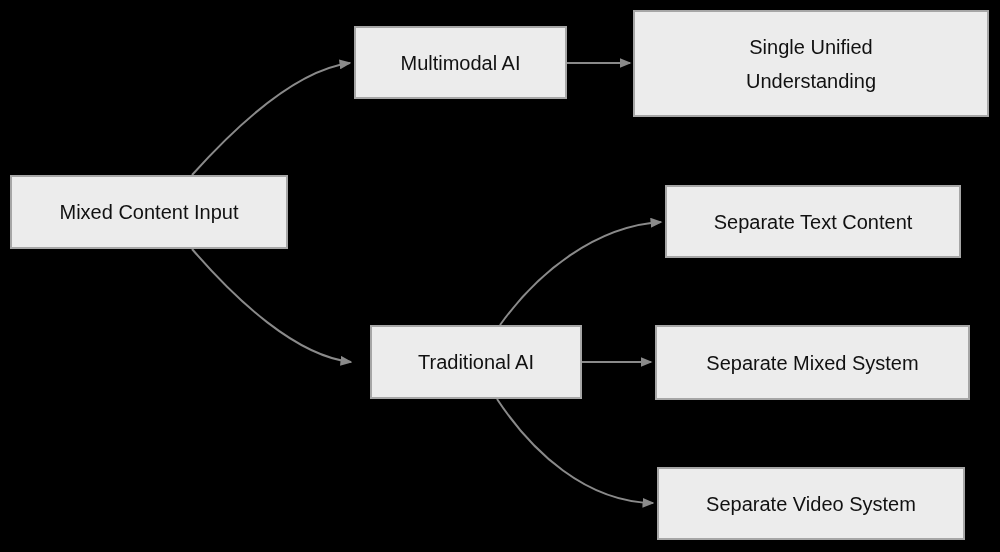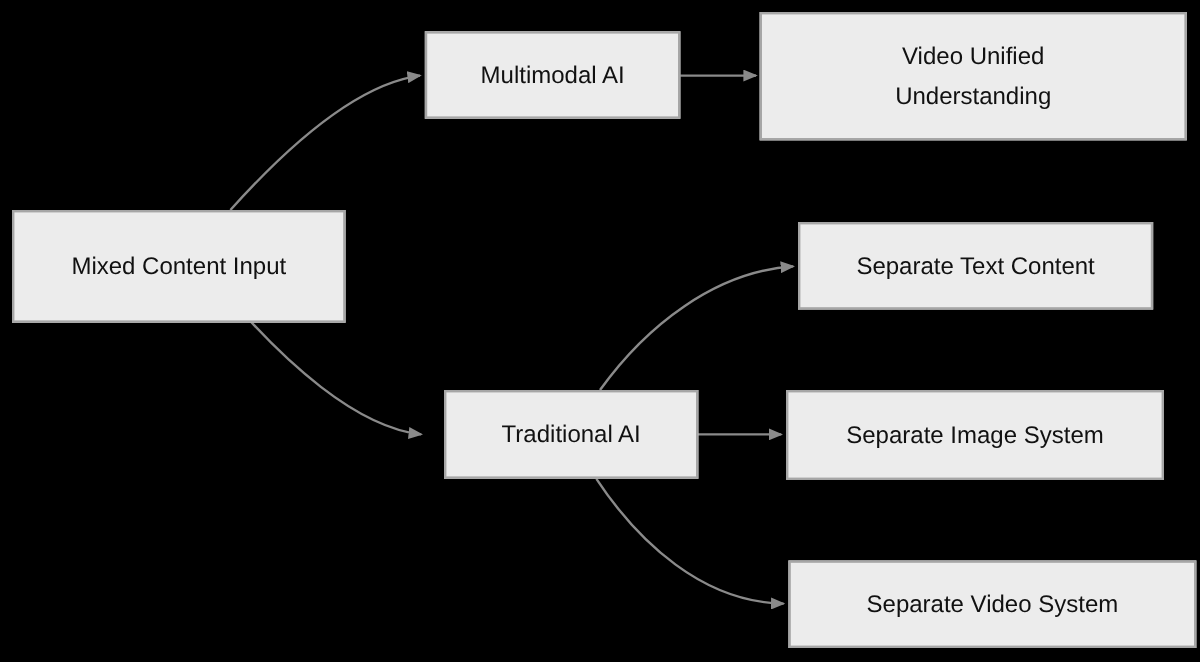--- a/index.html
+++ b/index.html
@@ -35,28 +35,28 @@
     color: #111111;
     font-size: 20px;
     line-height: 34px;
     display: flex;
     align-items: center;
     justify-content: center;
     text-align: center;
   }
   .node .label { display: inline-block; }
 
-  .node-mixed        { left: 10px;  top: 175px; width: 278px; height: 94px; }
+  .node-mixed        { left: 10px;  top: 175px; width: 278px; height: 74px; }
   .node-multimodal   { left: 354px; top: 26px;  width: 213px; height: 73px; }
   .node-unified      { left: 633px; top: 10px;  width: 356px; height: 107px; }
   .node-unified .label { max-width: 160px; }
   .node-text-sys     { left: 665px; top: 185px; width: 296px; height: 73px; }
   .node-traditional  { left: 370px; top: 325px; width: 212px; height: 74px; }
   .node-image-sys    { left: 655px; top: 325px; width: 315px; height: 75px; }
-  .node-video-sys    { left: 657px; top: 467px; width: 340px; height: 73px; }
+  .node-video-sys    { left: 657px; top: 467px; width: 308px; height: 73px; }
 </style>
 </head>
 <body>
 
 <div class="canvas">
 
   <svg class="edges-svg" viewBox="0 0 1000 552" xmlns="http://www.w3.org/2000/svg">
     <defs>
       <marker id="arrow" markerUnits="userSpaceOnUse" markerWidth="12" markerHeight="10" viewBox="0 0 12 10" refX="10.5" refY="5" orient="auto">
         <path d="M0,0 L12,5 L0,10 z" fill="#8a8a8a"></path>
@@ -73,32 +73,32 @@
 
   <div class="node node-mixed">
     <span class="label">Mixed Content Input</span>
   </div>
 
   <div class="node node-multimodal">
     <span class="label">Multimodal AI</span>
   </div>
 
   <div class="node node-unified">
-    <span class="label">Video Unified Understanding</span>
+    <span class="label">Single Unified Understanding</span>
   </div>
 
   <div class="node node-text-sys">
     <span class="label">Separate Text Content</span>
   </div>
 
   <div class="node node-traditional">
     <span class="label">Traditional AI</span>
   </div>
 
   <div class="node node-image-sys">
-    <span class="label">Separate Image System</span>
+    <span class="label">Separate Mixed System</span>
   </div>
 
   <div class="node node-video-sys">
     <span class="label">Separate Video System</span>
   </div>
 
 </div>
 
 </body></html>

